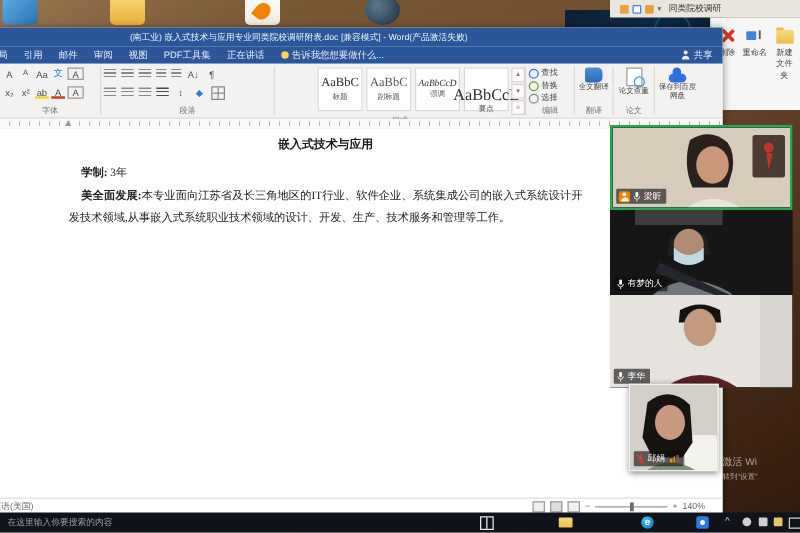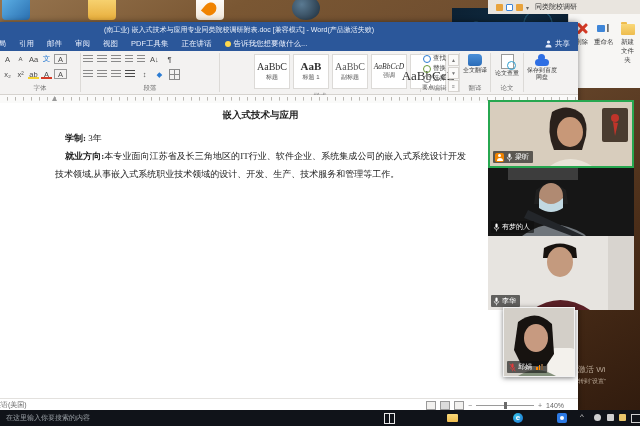--- a/index.html
+++ b/index.html
@@ -226,24 +226,20 @@
         <div class="glabel">段落</div>
       </div>
       <div class="gsep"></div>
 
       <div class="rgroup" style="width:200px;">
         <div style="display:flex;">
           <div id="styles-cards">
             <div class="scard">
               <span class="sprev" style="font-size:10px;">AaBbC</span>
               <span class="sname">标题</span>
-            </div>
-            <div class="scard">
-              <span class="sprev" style="font-size:11px;font-weight:bold;">AaB</span>
-              <span class="sname">标题 1</span>
             </div>
             <div class="scard">
               <span class="sprev" style="font-size:10px;color:#595959;">AaBbC</span>
               <span class="sname">副标题</span>
             </div>
             <div class="scard">
               <span class="sprev" style="font-size:7.5px;font-style:italic;">AaBbCcD</span>
               <span class="sname">强调</span>
             </div>
             <div class="scard">
@@ -306,21 +302,21 @@
       </div>
     </div>
 
     <div id="ruler" class="abs">
       <span id="indent-marker"></span>
     </div>
 
     <div id="doc" class="abs">
       <div id="doc-title">嵌入式技术与应用</div>
       <p><b>学制:</b> <span>3年</span></p>
-      <p><b>就业方向:</b><span>本专业面向江苏省及长三角地区的IT行业、软件企业、系统集成公司的嵌入式系统设计开发技术领域,从事嵌入式系统职业技术领域的设计、开发、生产、技术服务和管理等工作。</span></p>
+      <p><b>美全面发展:</b><span>本专业面向江苏省及长三角地区的IT行业、软件企业、系统集成公司的嵌入式系统设计开发技术领域,从事嵌入式系统职业技术领域的设计、开发、生产、技术服务和管理等工作。</span></p>
 
     </div>
 
     <div id="statusbar" class="abs">
       <span id="lang">英语(美国)</span>
       <span id="status-right">
         <i class="viewic"></i>
         <i class="viewic" style="background:#dcdcdc;"></i>
         <i class="viewic"></i>
         <span style="color:#777;">−</span>

